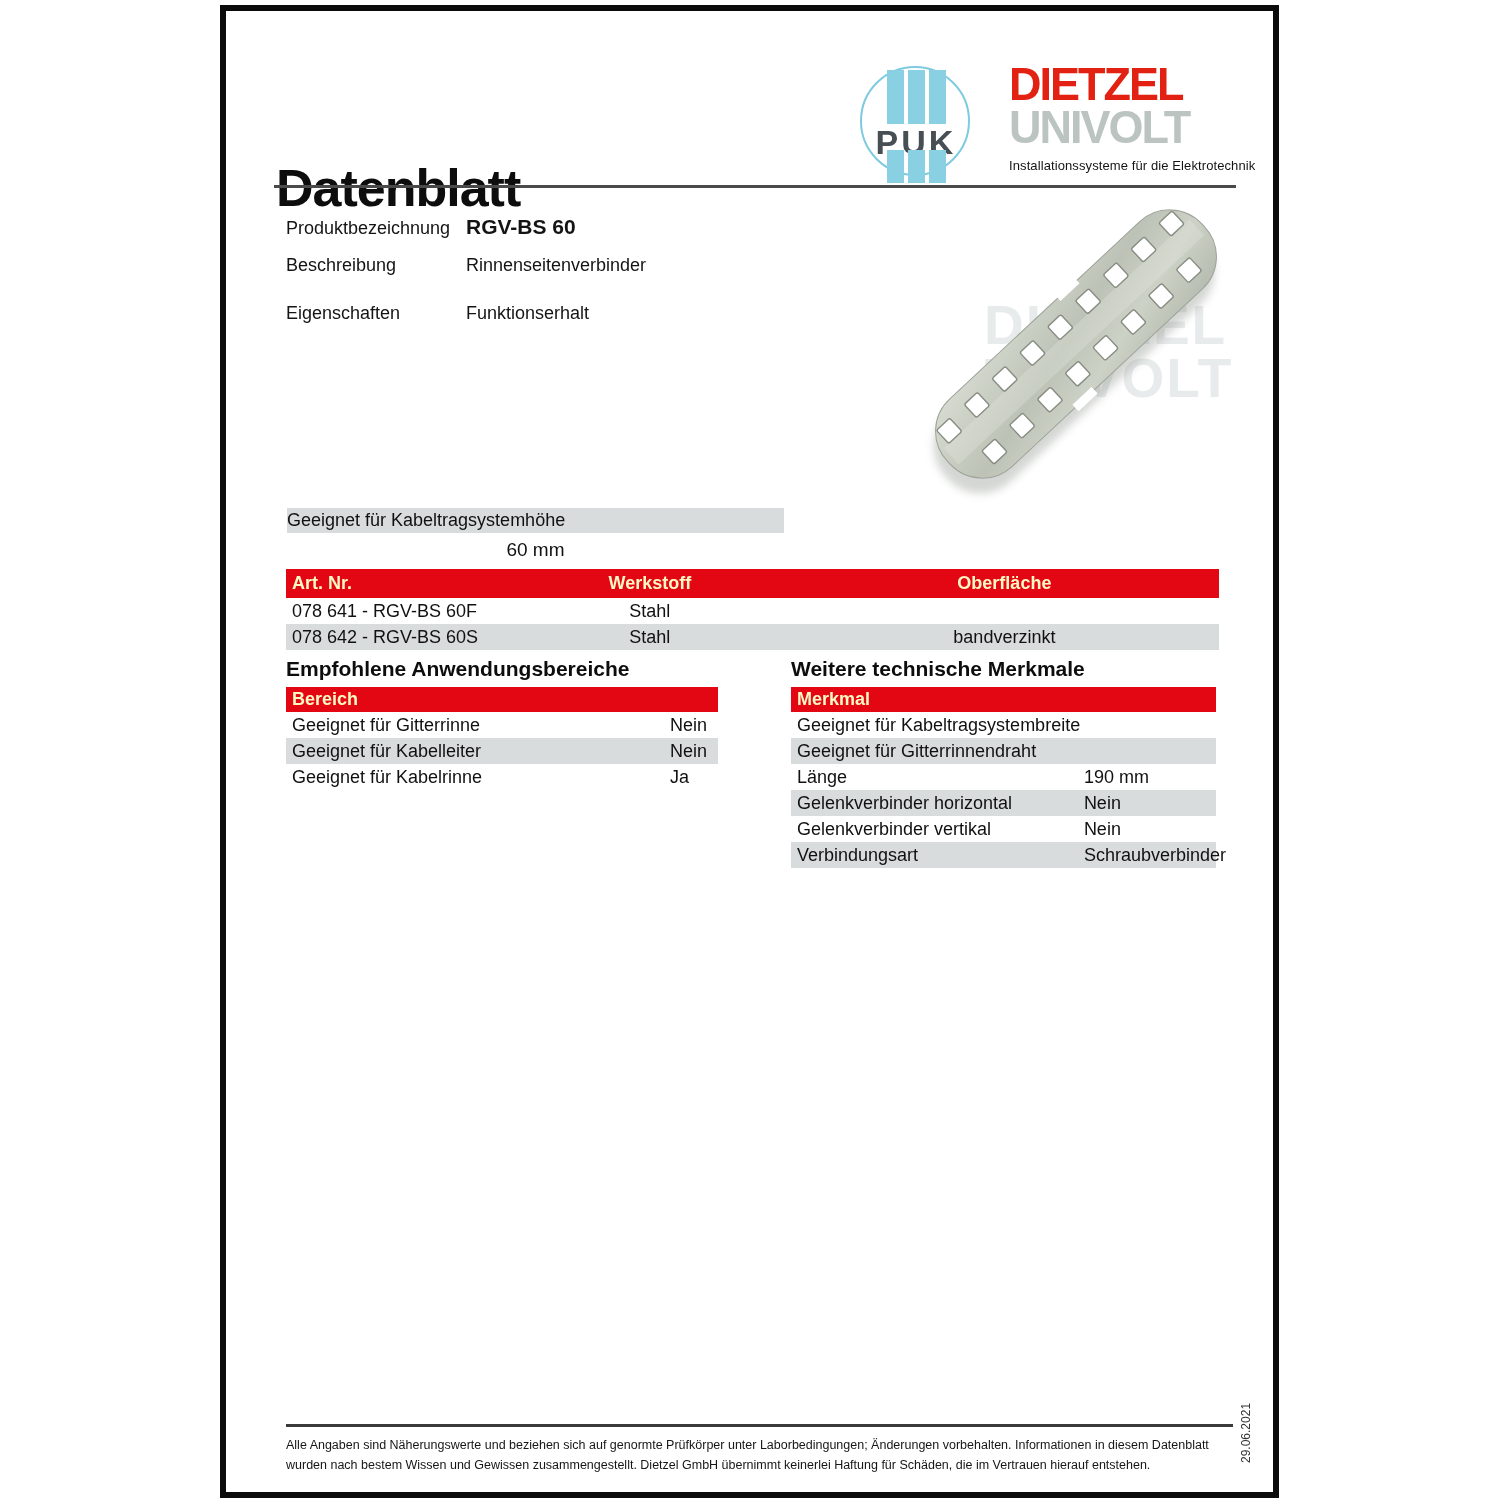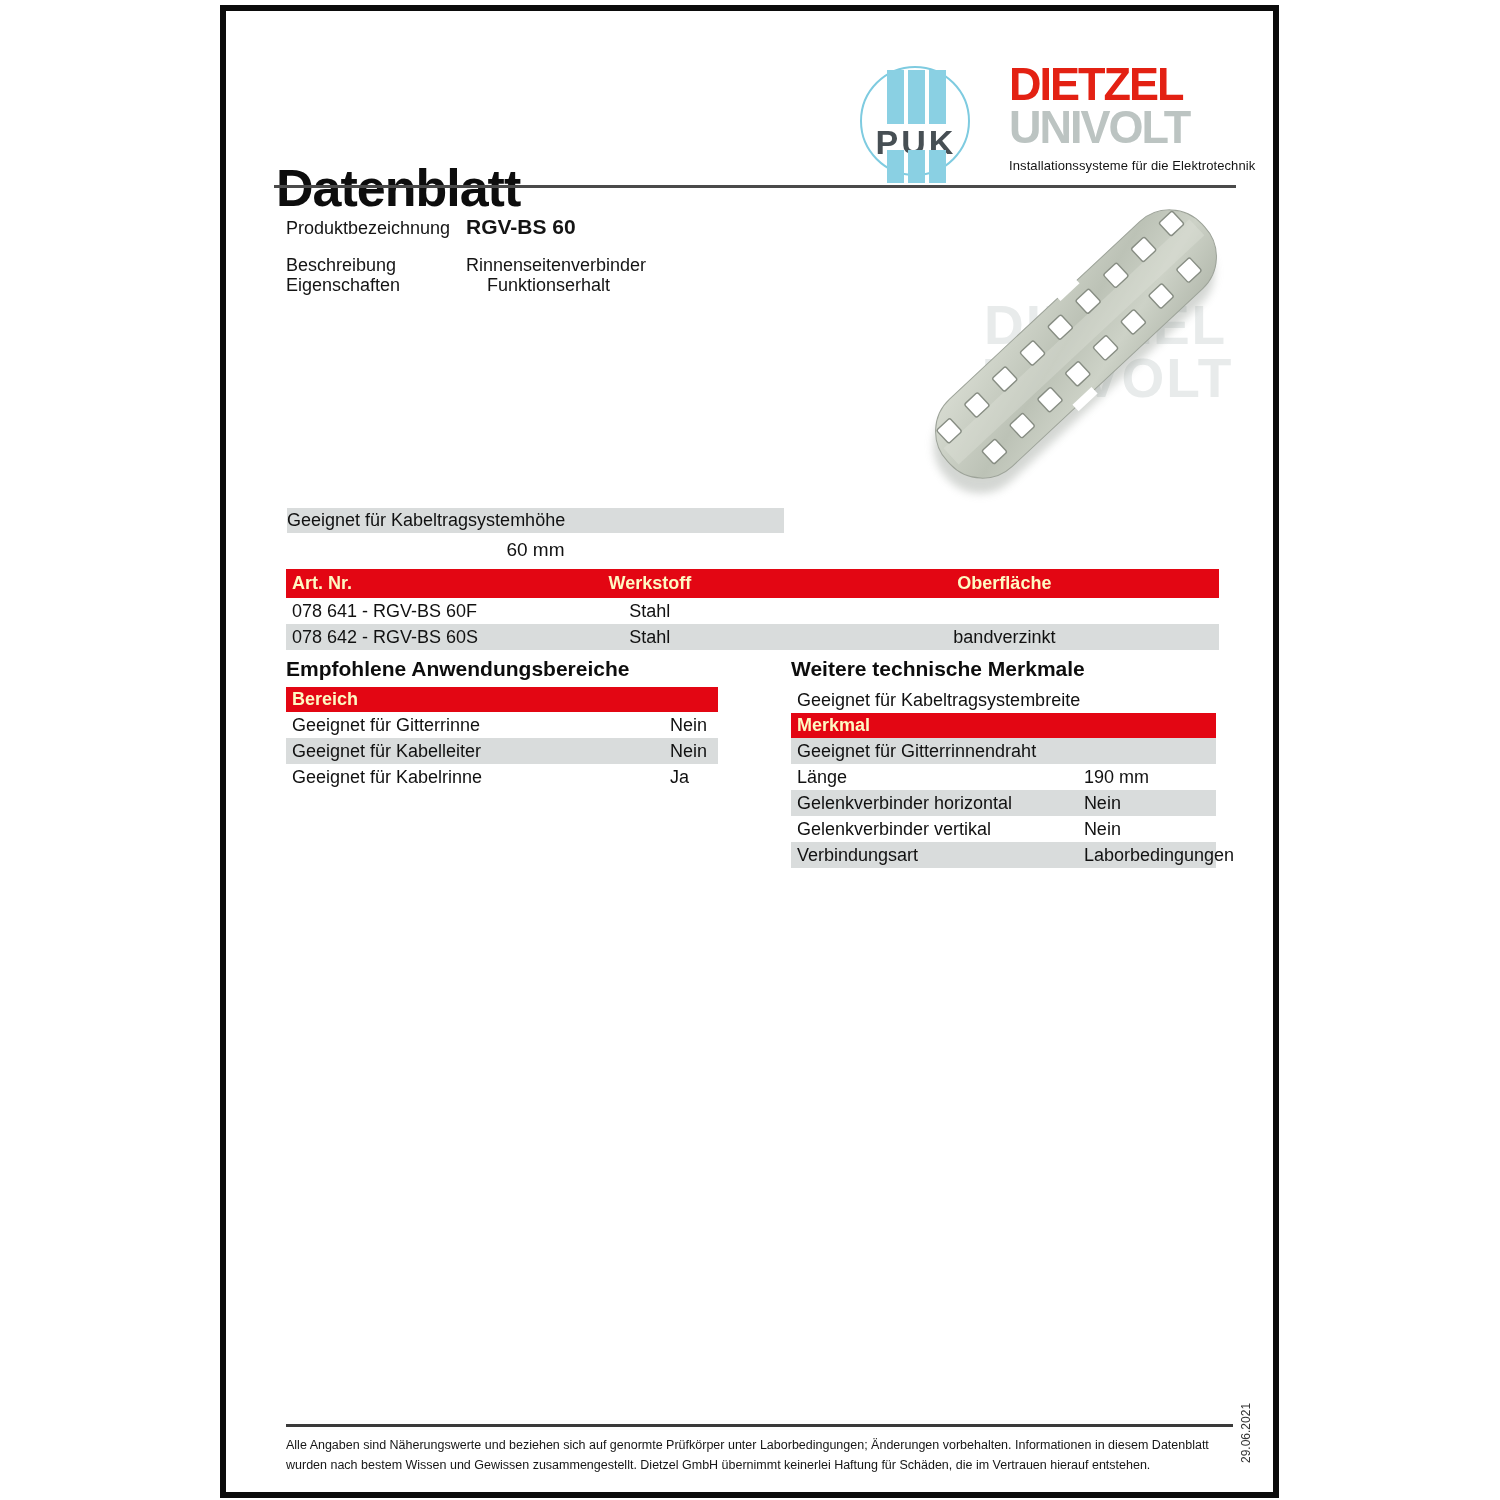--- a/index.html
+++ b/index.html
@@ -29,21 +29,21 @@
   .brand { position:absolute; left:783px; top:52px; width:215px; }
   .brand-red  { font-size:45px; font-weight:800; letter-spacing:-2px; color:#e32113; line-height:42px; transform:scaleY(1.04); transform-origin:left top; }
   .brand-gray { font-size:45px; font-weight:800; letter-spacing:-2px; color:#bcc4c2; line-height:44px; transform:scaleY(1.04); transform-origin:left top; }
   .brand-tag  { margin-top:9px; font-size:13px; color:#141414; letter-spacing:.1px; white-space:nowrap; }
 
   
   .prod-row { position:absolute; left:60px; display:flex; align-items:flex-end; white-space:nowrap; }
   .prod-label { width:180px; font-size:18px; color:#141414; }
   .prod-value { font-size:18px; color:#141414; }
   .prod-value.strong { font-size:21px; font-weight:bold; }
-  .pr0 { top:204px; } .pr1 { top:244px; } .pr2 { top:264px;gap:21px; }
+  .pr0 { top:204px; } .pr1 { top:244px; } .pr2 { top:292px; }
 
   
   .band { position:absolute; left:61px; top:497px; width:497px; height:25px; background:#d9dcdc;
           font-size:18px; line-height:25px; }
   .band-value { position:absolute; left:61px; top:528px; width:497px; font-size:19px; text-align:center; }
 
   
   .thead { background:#e30613; color:#fef9c3; font-weight:bold; }
   .row-gray { background:#d9dcdc; }
   .grid { display:grid; align-items:center; font-size:18px; white-space:nowrap; }
@@ -206,47 +206,47 @@
         <div class="cell-l">Nein</div>
       </div>
       <div class="grid trow">
         <div class="cell-l">Geeignet für Kabelrinne</div>
         <div class="cell-l">Ja</div>
       </div>
     </div>
 
     <div class="sec-title st-right">Weitere technische Merkmale</div>
     <div class="feats">
-      <div class="grid trow">
-        <div class="cell-l">Geeignet für Kabeltragsystembreite</div>
-        <div class="cell-l"></div>
-      </div>
       <div class="grid thead">
         <div class="cell-l">Merkmal</div>
         <div></div>
       </div>
+      <div class="grid trow">
+        <div class="cell-l">Geeignet für Kabeltragsystembreite</div>
+        <div class="cell-l"></div>
+      </div>
       <div class="grid trow row-gray">
         <div class="cell-l">Geeignet für Gitterrinnendraht</div>
         <div class="cell-l"></div>
       </div>
       <div class="grid trow">
         <div class="cell-l">Länge</div>
         <div class="cell-l">190 mm</div>
       </div>
       <div class="grid trow row-gray">
         <div class="cell-l">Gelenkverbinder horizontal</div>
         <div class="cell-l">Nein</div>
       </div>
       <div class="grid trow">
         <div class="cell-l">Gelenkverbinder vertikal</div>
         <div class="cell-l">Nein</div>
       </div>
       <div class="grid trow row-gray">
         <div class="cell-l">Verbindungsart</div>
-        <div class="cell-l">Laborbedingungen</div>
+        <div class="cell-l">Schraubverbinder</div>
       </div>
     </div>
 
     <div class="footer-rule"></div>
     <div class="footer-text">
       <div>Alle Angaben sind Näherungswerte und beziehen sich auf genormte Prüfkörper unter Laborbedingungen; Änderungen vorbehalten. Informationen in diesem Datenblatt</div>
       <div>wurden nach bestem Wissen und Gewissen zusammengestellt. Dietzel GmbH übernimmt keinerlei Haftung für Schäden, die im Vertrauen hierauf entstehen.</div>
     </div>
     <div class="side-date">29.06.2021</div>
 

